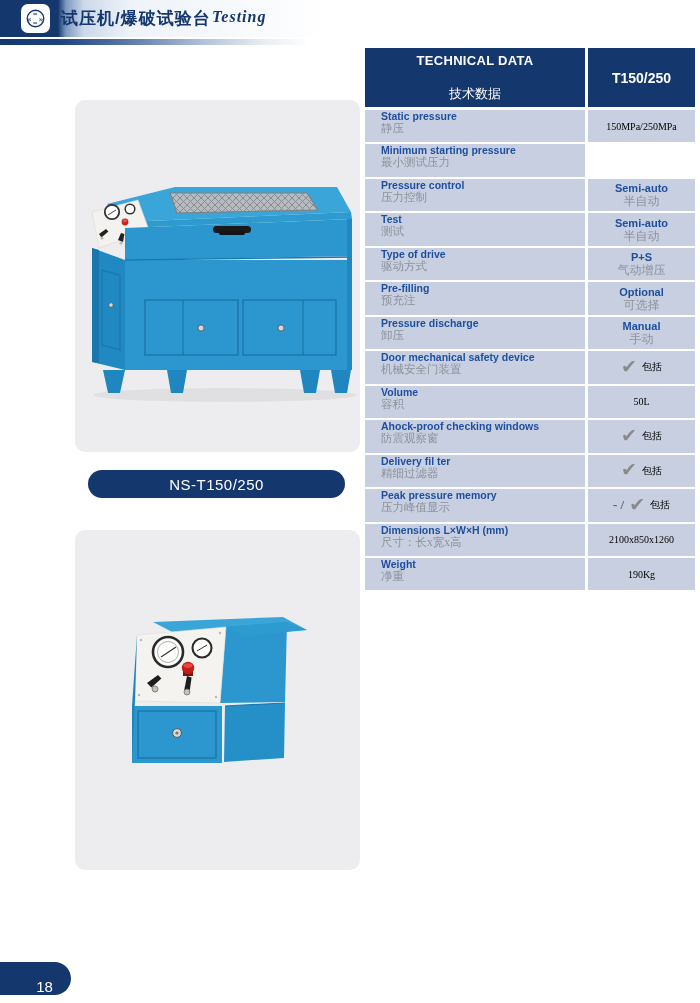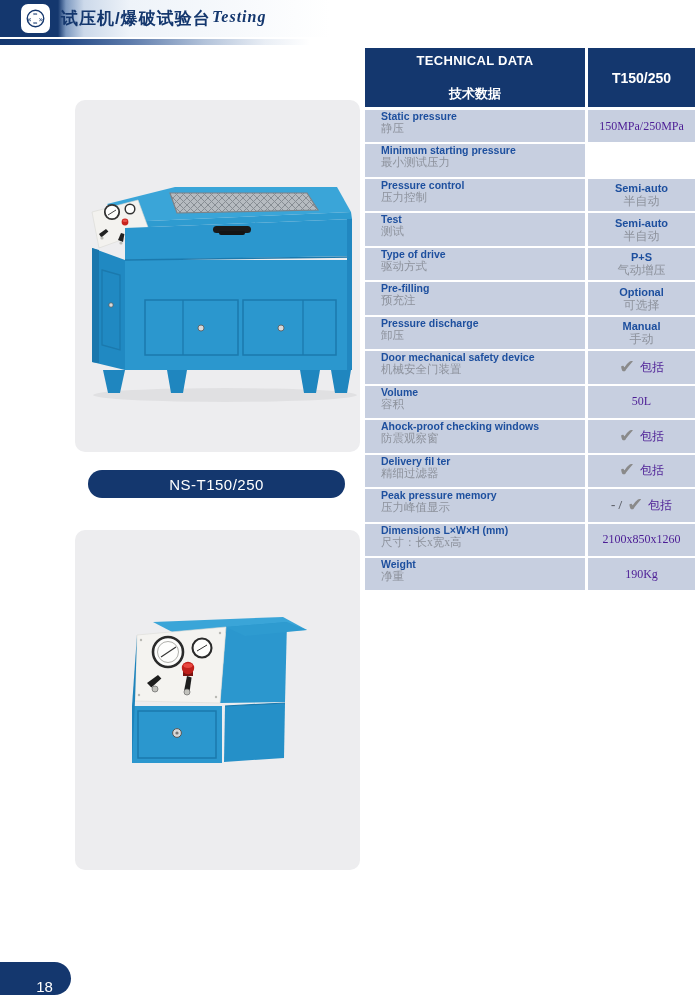--- a/index.html
+++ b/index.html
@@ -56,37 +56,37 @@
   
   .tech-table { position:absolute; left:365px; top:48px; width:330px; }
   .thead { display:flex; height:59px; }
   .thead .hcell {
     background:#14376e; color:#ffffff;
     display:flex; flex-direction:column; align-items:center; justify-content:center;
   }
   .thead .hcell.left { width:220px; margin-right:3px; }
   .thead .hcell.right { width:107px; font-size:14px; font-weight:bold; }
   .thead .ht-en { font-size:13px; font-weight:bold; letter-spacing:0.3px; }
-  .thead .ht-cn { font-size:13px; font-weight:bold; margin-top:17px; }
+  .thead .ht-cn { font-size:13px; font-weight:normal; margin-top:17px; }
 
   .trows { margin-top:3px; }
   .trow { display:flex; height:32.2px; margin-bottom:2.3px; }
   .cell-label {
     width:220px; margin-right:3px; background:#c7cfe0;
     display:flex; flex-direction:column; justify-content:flex-start;
     padding-left:16px;
   }
   .cell-label .en { font-size:10.5px; font-weight:bold; color:#1d4f9e; line-height:12px; }
   .cell-label .cn { font-size:11.5px; color:#8d929c; line-height:13px; font-family:"Liberation Serif", serif; }
   .cell-value {
     width:107px; background:#c7cfe0;
     display:flex; flex-direction:column; align-items:center; justify-content:center;
     text-align:center;
   }
-  .cell-value .serif { font-size:12px; color:#4c1d95; font-family:"Liberation Serif", serif; }
+  .cell-value .serif { font-size:10px; color:#000000; font-family:"Liberation Serif", serif; }
   .cell-value .ven { font-size:11px; font-weight:bold; color:#1d4f9e; line-height:12px; }
   .cell-value .vcn { font-size:12px; color:#8d929c; line-height:14px; font-family:"Liberation Serif", serif; }
   .cell-value .checkline { display:flex; align-items:center; gap:5px; }
   .check-glyph { font-size:19px; color:#8a8a8a; line-height:19px; transform:translateY(-1px); }
   .check-prefix { font-size:13px; font-weight:bold; color:#5d6169; font-family:"Liberation Serif", serif; }
 
   
   .page-pill {
     position:absolute; left:0; top:962px; width:71px; height:33px;
     background:#14376e; border-radius:0 17px 17px 0;

